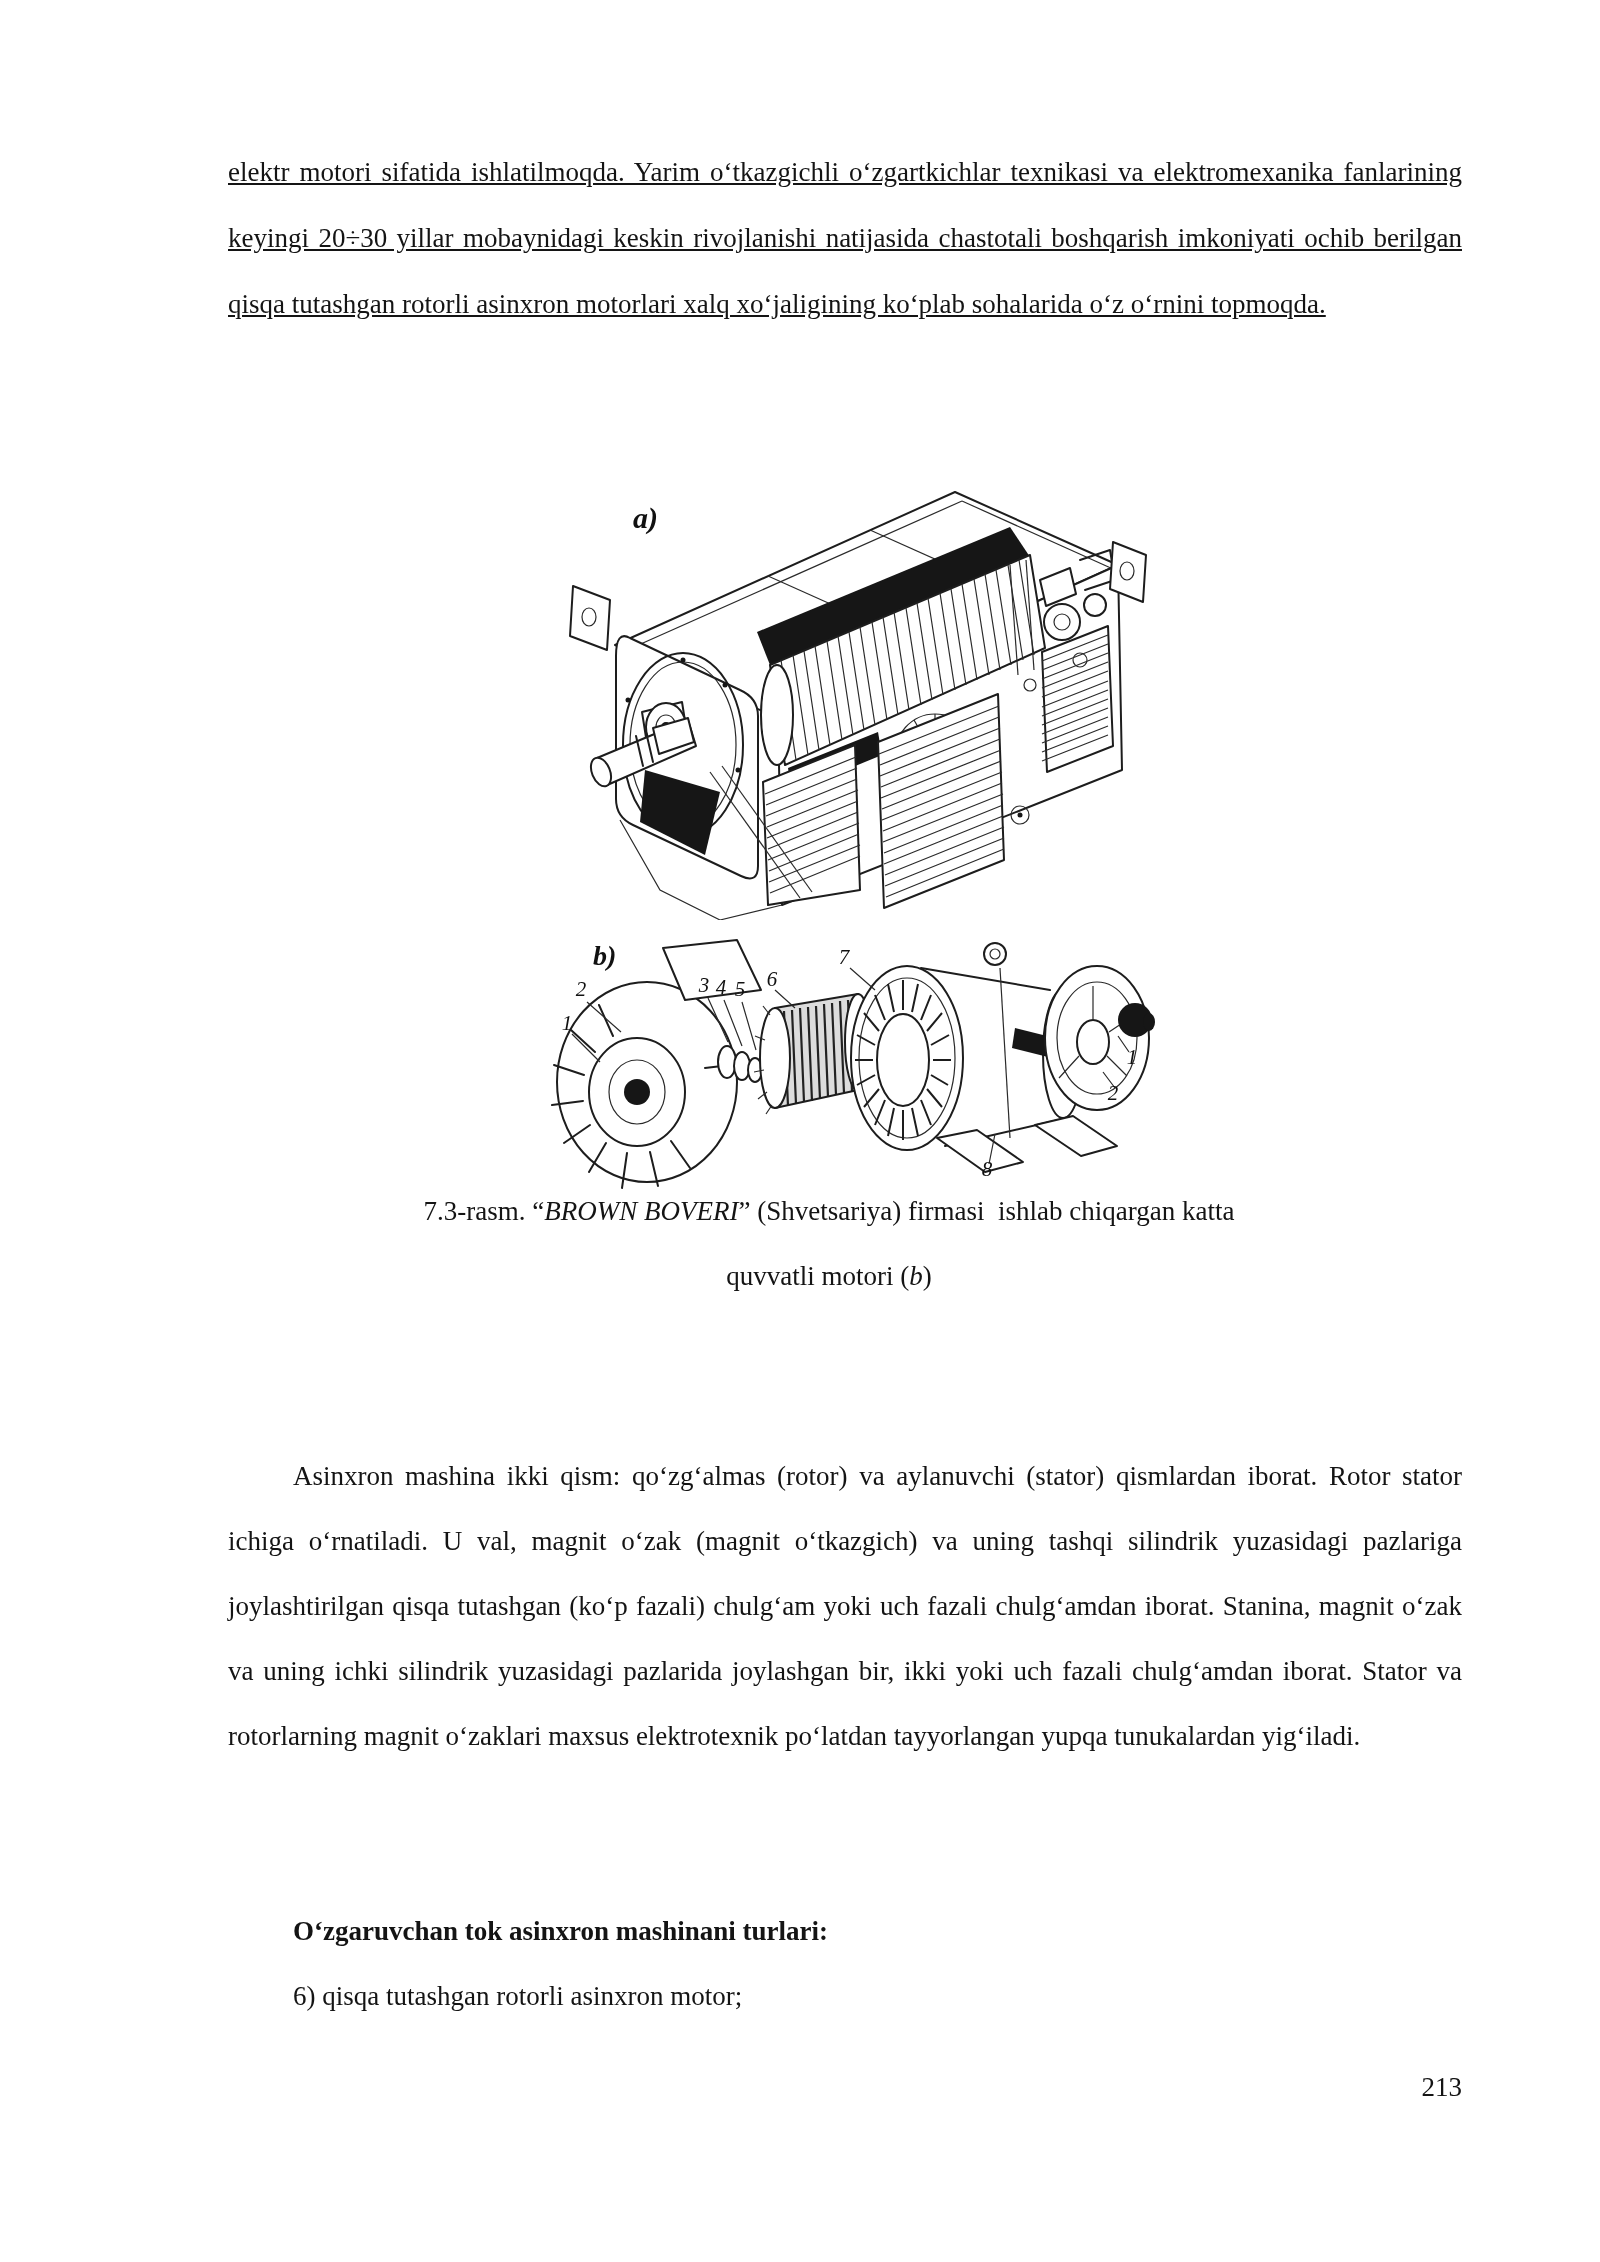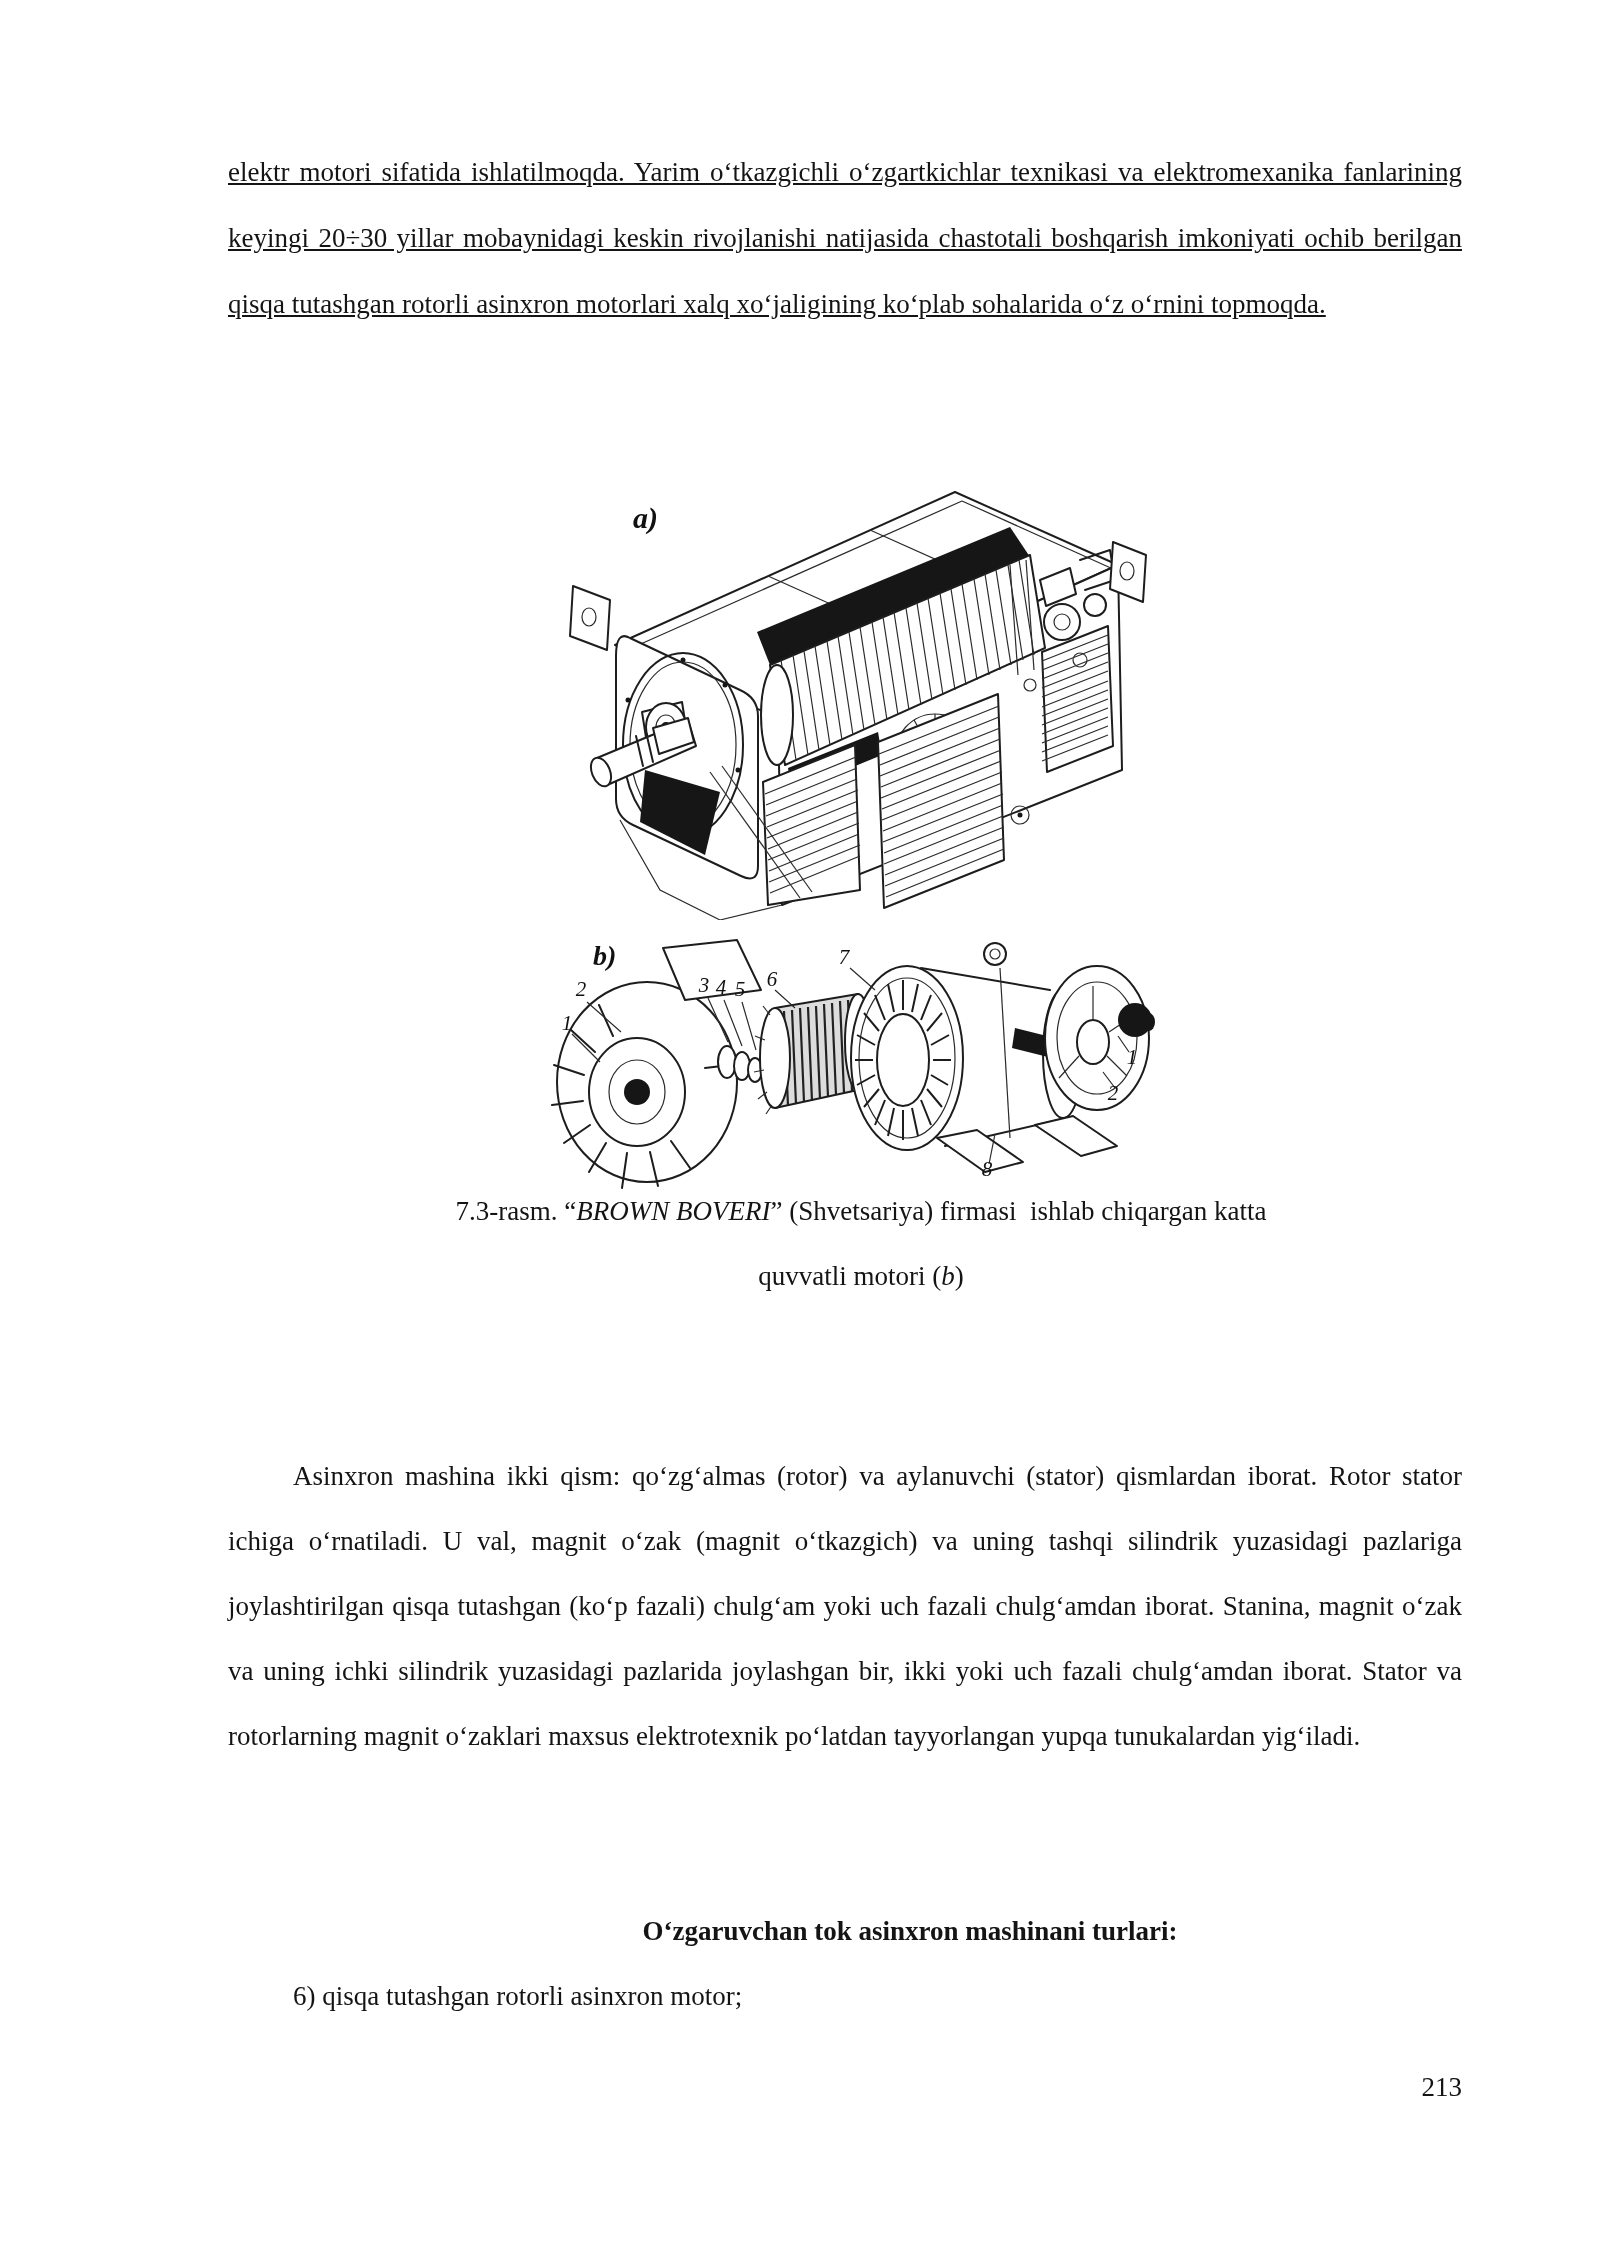--- a/index.html
+++ b/index.html
@@ -5,21 +5,21 @@
   html,body{margin:0;padding:0;}
   body{
     width:1600px;height:2262px;position:relative;
     background:#ffffff;color:#111;
     font-family:"Liberation Serif", serif;
     overflow:hidden;
   }
   .txt{position:absolute;left:228px;width:1234px;font-size:27px;color:#141414;}
   .para{text-align:justify;line-height:66px;}
   .para2{line-height:65px;text-indent:65px;}
-  .caption{left:244px;width:1234px;text-align:center;line-height:65px;}
+  .caption{left:212px;width:1234px;text-align:center;line-height:65px;}
   .it{font-style:italic;}
   .bold{font-weight:bold;}
   .fig{position:absolute;}
   svg{display:block;}
   .ln{stroke:#1d1d1d;stroke-width:2;fill:none;stroke-linejoin:round;stroke-linecap:round;}
   .thin{stroke:#2a2a2a;stroke-width:1.2;fill:none;}
   .fillw{fill:#ffffff;}
   .dark{fill:#161616;stroke:none;}
   .figlabel{font-family:"Liberation Serif",serif;font-style:italic;font-weight:bold;fill:#111;}
   .partnum{font-family:"Liberation Serif",serif;font-style:italic;fill:#111;font-size:21px;}
@@ -208,21 +208,21 @@
   </div>
   <div>
     <span>quvvatli motori (</span><span class="it">b</span><span>)</span>
   </div>
 </div>
 
 <div class="txt para para2" style="top:1444px;">
   <span>Asinxron mashina ikki qism: qoʻzgʻalmas (rotor) va aylanuvchi (stator) qismlardan iborat. Rotor stator ichiga oʻrnatiladi. U val, magnit oʻzak (magnit oʻtkazgich) va uning tashqi silindrik yuzasidagi pazlariga joylashtirilgan qisqa tutashgan (koʻp fazali) chulgʻam yoki uch fazali chulgʻamdan iborat. Stanina, magnit oʻzak va uning ichki silindrik yuzasidagi pazlarida joylashgan bir, ikki yoki uch fazali chulgʻamdan iborat. Stator va rotorlarning magnit oʻzaklari maxsus elektrotexnik poʻlatdan tayyorlangan yupqa tunukalardan yigʻiladi.</span>
 </div>
 
-<div class="txt bold" style="top:1899px;padding-left:65px;line-height:65px;text-align:center;">
+<div class="txt bold" style="top:1899px;padding-left:65px;line-height:65px;">
   <span>Oʻzgaruvchan tok asinxron mashinani turlari:</span>
 </div>
 
 <div class="txt" style="top:1964px;padding-left:65px;line-height:65px;">
   <span>6) qisqa tutashgan rotorli asinxron motor;</span>
 </div>
 
 <div class="pagenum" style="top:2055px;line-height:65px;">
   <span>213</span>
 </div>

